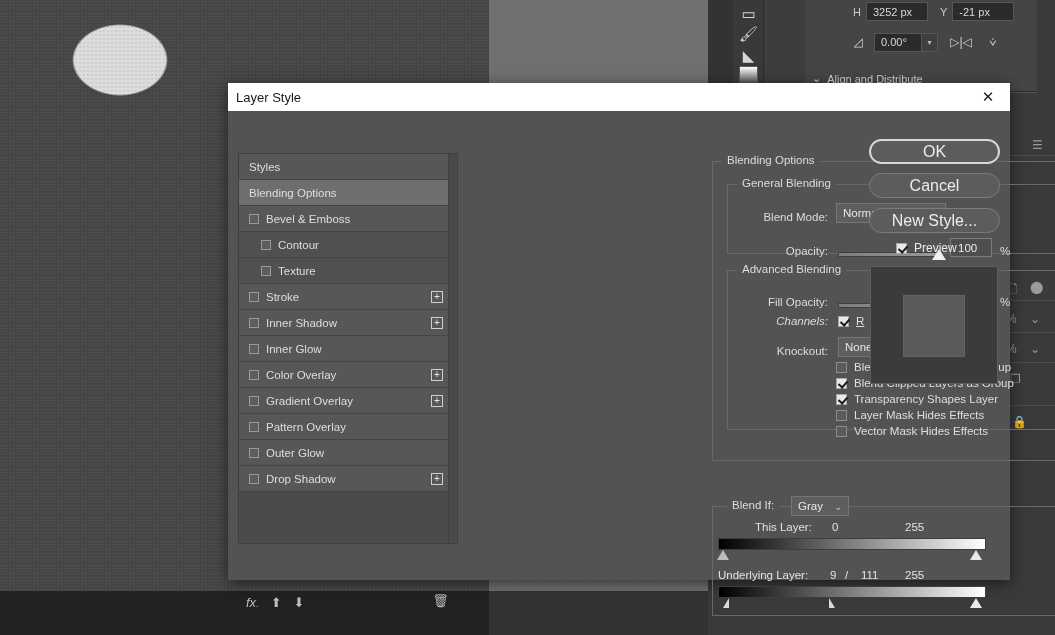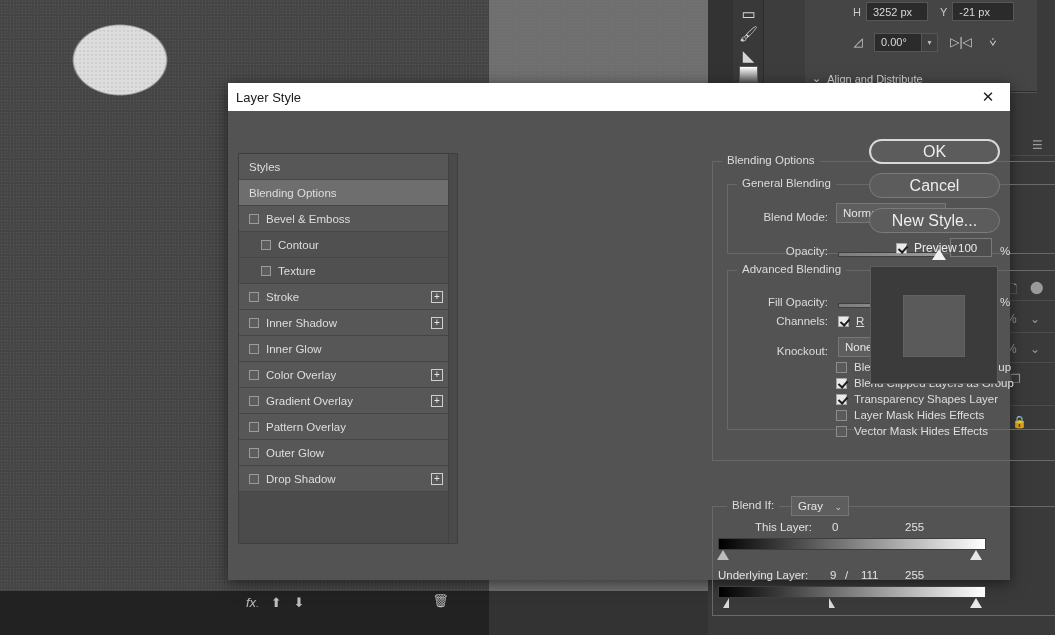--- a/index.html
+++ b/index.html
@@ -373,21 +373,21 @@
           <div class="row" style="left:14px; top:18px;">
             <span class="lbl" style="width:86px;">Fill Opacity:</span>
             <span class="slider-track" style="width:100px; margin-left:10px;">
               <span class="slider-knob" style="left:93px;"></span>
             </span>
             <span class="num-box" style="margin-left:12px;">100</span>
             <span class="pct" style="margin-left:8px;">%</span>
           </div>
 
           <div class="row" style="left:14px; top:44px;">
-            <span class="lbl" style="width:86px;">Channels:</span>
+            <span class="lbl" style="width:86px;font-style:italic;">Channels:</span>
             <span id="channels-wrap" style="display:flex; align-items:center; gap:22px; margin-left:10px;">
                 <span class="chk-line">
                   <span class="cbx on"></span>
                   <span class="u">R</span>
                 </span>
                 <span class="chk-line">
                   <span class="cbx on"></span>
                   <span class="u">G</span>
                 </span>
                 <span class="chk-line">

